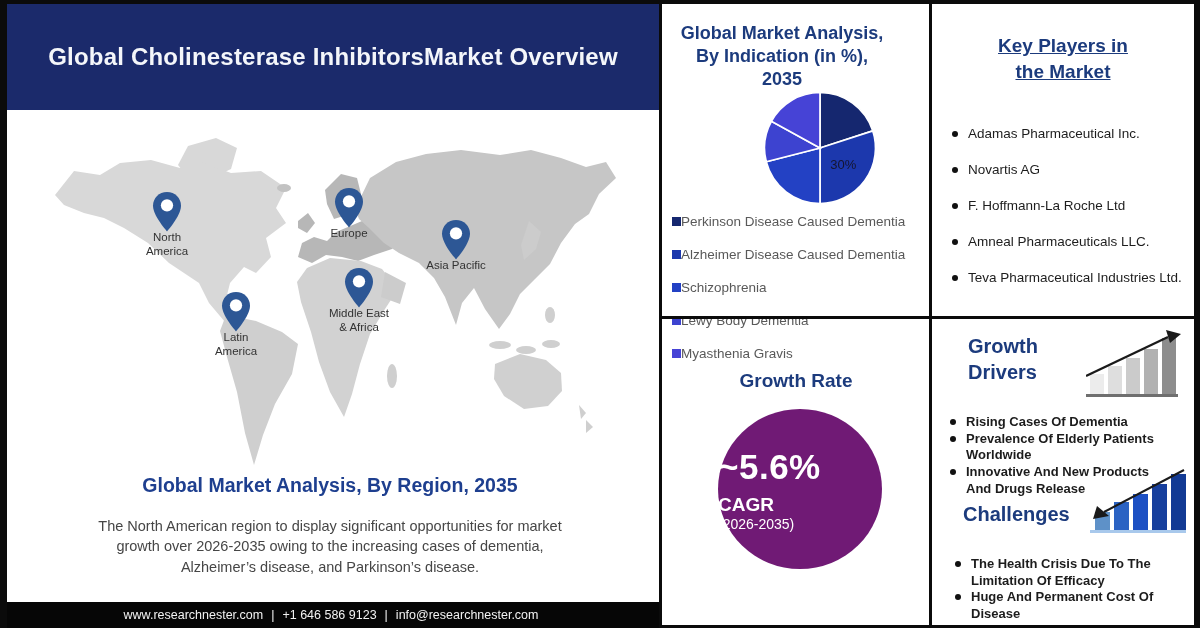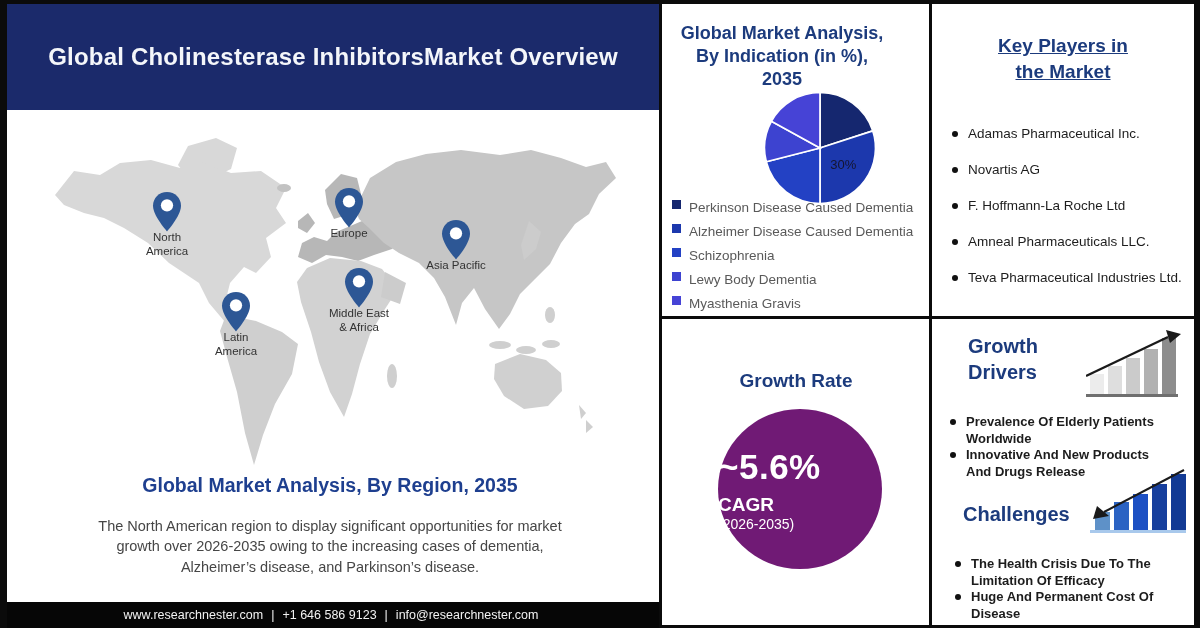--- a/index.html
+++ b/index.html
@@ -19,21 +19,21 @@
   .region-paragraph{position:absolute;left:90px;top:516px;width:480px;text-align:center;
     color:#464646;font-size:14.5px;line-height:1.4;}
   .footer{position:absolute;left:0;top:602px;width:662px;height:26px;background:#060606;color:#f2f2f2;
     font-size:12.5px;display:flex;align-items:center;justify-content:center;gap:8px;}
   
   .panel-title{color:#1c3b7d;font-weight:bold;text-align:center;}
   .pie-title{position:absolute;left:648px;top:22px;width:268px;font-size:18px;line-height:1.28;}
   #pie-svg{position:absolute;left:761px;top:89px;}
   .pie-lbl{font-size:13px;fill:#15152f;text-anchor:middle;font-family:"Liberation Sans",sans-serif;}
   .legend{position:absolute;left:672px;top:200px;width:256px;overflow:hidden;}
-  .legend .li{display:flex;align-items:flex-start;gap:8px;height:24px;white-space:nowrap;}
+  .legend .li{display:flex;align-items:center;gap:0;height:24px;white-space:nowrap;margin-top:9px;}
   .legend .sw{width:9px;height:9px;flex:0 0 9px;}
   .legend .lt{color:#595959;font-size:13.5px;}
   .gr-title{position:absolute;left:662px;top:370px;width:268px;font-size:19px;}
   .cagr-circle{position:absolute;left:718px;top:409px;width:164px;height:160px;border-radius:50%;
     background:#701a75;display:flex;flex-direction:column;align-items:flex-start;justify-content:center;color:#fff;}
   .cagr-val{font-size:35px;font-weight:bold;letter-spacing:.5px;}
   .cagr-lab{font-size:19px;font-weight:bold;margin-top:7px;}
   .cagr-per{font-size:14px;}
   
   .kp-title{position:absolute;left:932px;top:33px;width:262px;font-size:19px;line-height:1.35;text-decoration:underline;}
@@ -243,20 +243,24 @@
     <rect x="40" y="28" width="14" height="36" fill="#cbcbcb"></rect>
     <rect x="58" y="19" width="14" height="45" fill="#b1b1b1"></rect>
     <rect x="76" y="8" width="14" height="56" fill="#8d8d8d"></rect>
     <rect x="0" y="64" width="92" height="3" fill="#6f6f6f"></rect>
     <line x1="0" y1="46" x2="82" y2="7" stroke="#1a1a1a" stroke-width="2.3"></line>
     <polygon points="80,0 95,4 84,13" fill="#1a1a1a"></polygon>
   </svg>
   <ul class="blist gd-list">
     <li>
         <span class="dot"></span>
+        <span>Rising Cases Of Dementia</span>
+      </li>
+    <li>
+        <span class="dot"></span>
         <span>Prevalence Of Elderly Patients Worldwide</span>
       </li>
     <li>
         <span class="dot"></span>
         <span>Innovative And New Products And Drugs Release</span>
       </li>
   </ul>
 
   <div class="panel-title ch-title">Challenges</div>
   <svg class="icon" style="left:1088px;top:468px;" width="100" height="68" viewBox="0 0 100 68">

